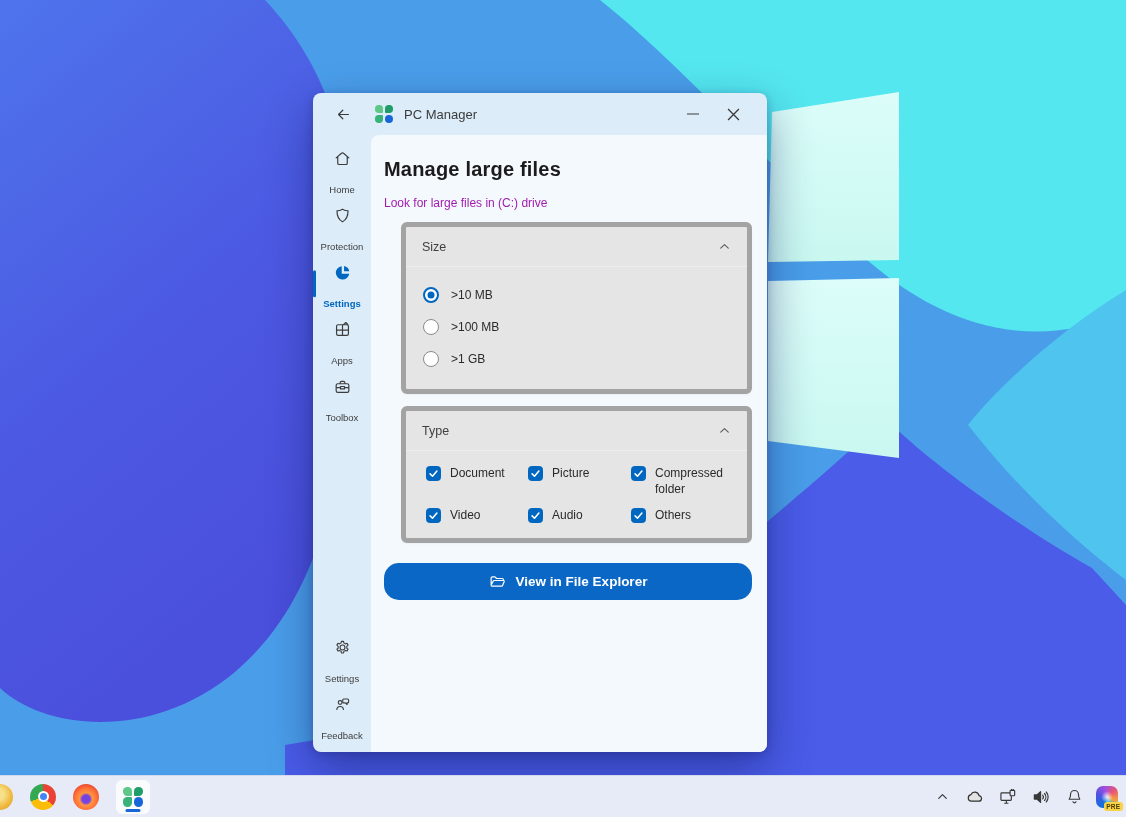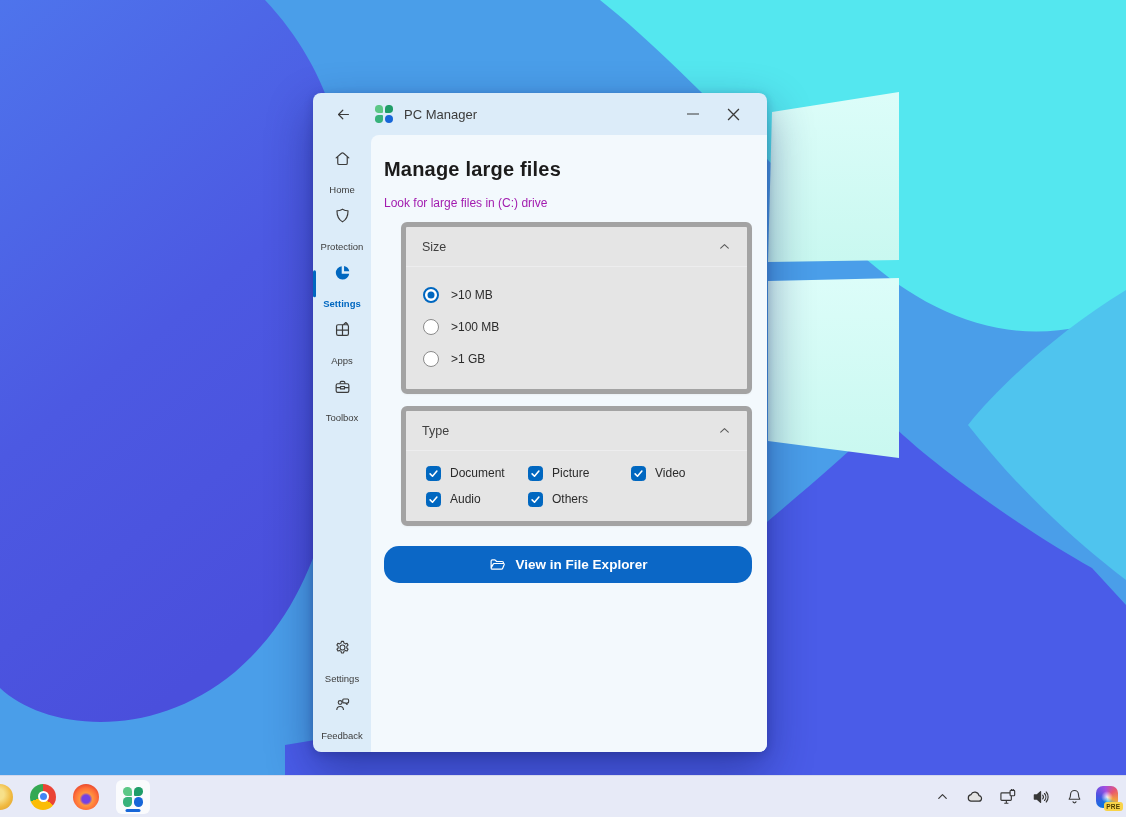--- a/index.html
+++ b/index.html
@@ -247,20 +247,28 @@
                   </svg>
                 </span>
               <span class="opt-label">Picture</span>
             </div>
             <div class="check-item">
               <span class="checkbox checked">
                   <svg width="11" height="11" viewBox="0 0 12 12">
                     <path d="M2.3,6.4 L4.9,9 L9.7,3.4" stroke="#fff" stroke-width="1.7" fill="none" stroke-linecap="round" stroke-linejoin="round"></path>
                   </svg>
                 </span>
+              <span class="opt-label">Compressed folder</span>
+            </div>
+            <div class="check-item">
+              <span class="checkbox checked">
+                  <svg width="11" height="11" viewBox="0 0 12 12">
+                    <path d="M2.3,6.4 L4.9,9 L9.7,3.4" stroke="#fff" stroke-width="1.7" fill="none" stroke-linecap="round" stroke-linejoin="round"></path>
+                  </svg>
+                </span>
               <span class="opt-label">Video</span>
             </div>
             <div class="check-item">
               <span class="checkbox checked">
                   <svg width="11" height="11" viewBox="0 0 12 12">
                     <path d="M2.3,6.4 L4.9,9 L9.7,3.4" stroke="#fff" stroke-width="1.7" fill="none" stroke-linecap="round" stroke-linejoin="round"></path>
                   </svg>
                 </span>
               <span class="opt-label">Audio</span>
             </div>

